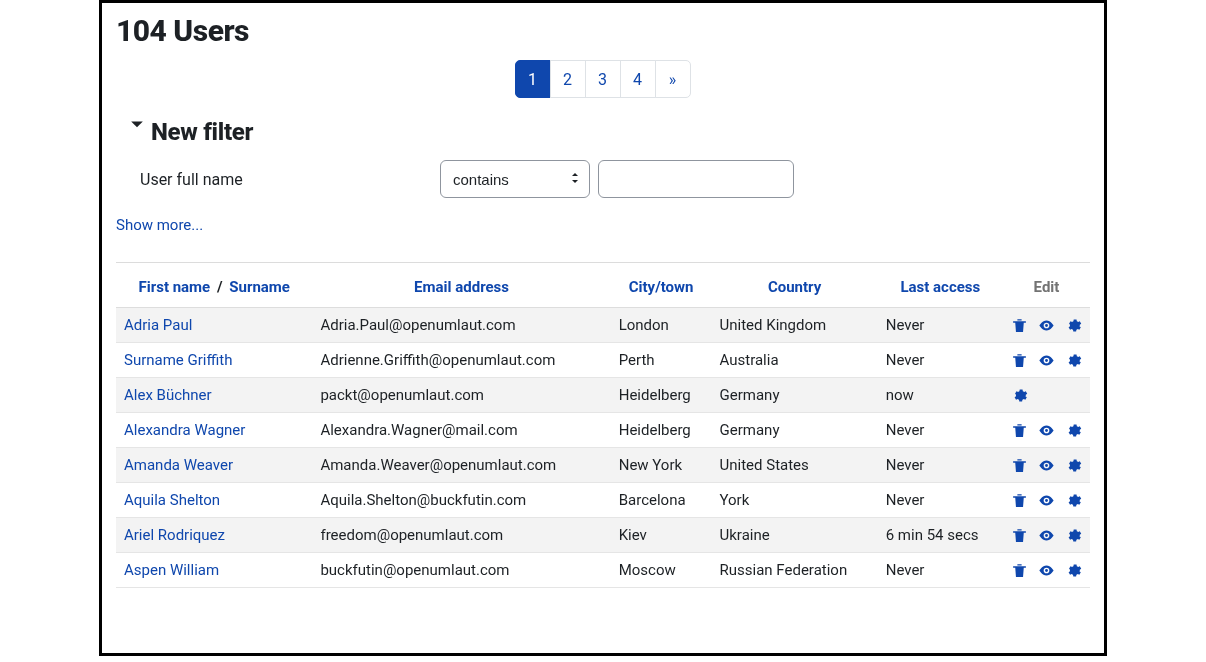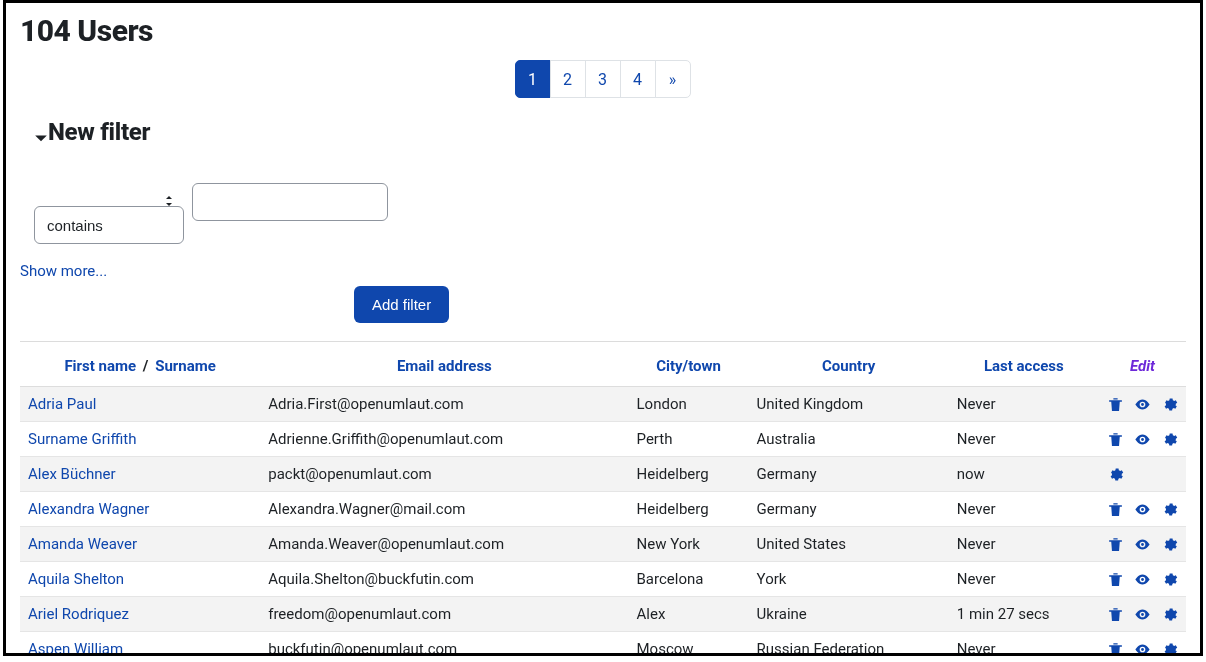--- a/index.html
+++ b/index.html
@@ -4,21 +4,21 @@
   <style>
     * { box-sizing: border-box; margin: 0; padding: 0; }
     body {
       font-family: -apple-system, BlinkMacSystemFont, "Segoe UI", Roboto, Helvetica, Arial, sans-serif;
       font-size: 15px;
       color: #1d2125;
       background: #fff;
     }
     .frame {
       border: 3px solid #000;
-      width: 1200px;
+      width: 1008px;
       height: 656px;
       margin: 0 auto;
       padding: 10px 14px 0 14px;
       overflow: hidden;
     }
     .page-title {
       font-size: 30px;
       font-weight: 800;
       margin-bottom: 12px;
       letter-spacing: -0.5px;
@@ -45,22 +45,22 @@
     .pagination .page:first-child { border-radius: 5px 0 0 5px; }
     .pagination .page:last-child  { border-radius: 0 5px 5px 0; }
     .pagination .page.active {
       background: #0f47ad;
       color: #fff;
       border-color: #0f47ad;
     }
     .filter-section { padding-left: 14px; }
     .filter-header {
       display: flex;
-      align-items: flex-end;
-      gap: 0;
+      align-items: flex-start;
+      gap: 7px;
       margin-bottom: 14px;
       cursor: pointer;
     }
     .filter-header .chev {
       width: 14px; height: 14px;
       display: inline-block;
     }
     .filter-header h2 {
       font-size: 24px;
       font-weight: 800;
@@ -84,21 +84,20 @@
       appearance: none;
       -webkit-appearance: none;
       border: 1px solid #8f959e;
       border-radius: 6px;
       height: 38px;
       padding: 0 34px 0 12px;
       font-size: 15px;
       background: #fff;
       color: #1d2125;
       width: 150px;
-      margin-top: 46px;
     }
     .select-caret {
       position: absolute;
       right: 10px;
       top: 50%;
       transform: translateY(-50%);
       pointer-events: none;
     }
     .text-input {
       border: 1px solid #8f959e;
@@ -107,21 +106,21 @@
       padding: 0 12px;
       font-size: 15px;
       width: 196px;
       margin-left: 8px;
     }
     .show-more {
       color: #0f47ad;
       font-size: 15px;
       cursor: pointer;
       display: inline-block;
-      margin-bottom: 6px;
+      margin-bottom: 28px;
       margin-left: -14px;
     }
     .add-filter-row { padding-left: 320px; margin-bottom: 18px; }
     .btn-primary {
       background: #0f47ad;
       color: #fff;
       border: none;
       border-radius: 6px;
       padding: 10px 18px;
       font-size: 15px;
@@ -134,21 +133,21 @@
       font-size: 15px;
     }
     table.users th {
       text-align: center;
       padding: 11px 8px;
       border-bottom: 1px solid #ddd;
       font-weight: 700;
       color: #0f47ad;
       white-space: nowrap;
     }
-    table.users th.edit-col { color: #6d28d9; font-style: italic; }
+    table.users th.edit-col { color: #737373; }
     table.users th .sep { color: #1d2125; font-weight: 700; padding: 0 3px; }
     table.users td {
       padding: 8px 8px;
       border-bottom: 1px solid #e5e5e5;
       white-space: nowrap;
     }
     table.users tbody tr:nth-child(odd) { background: #f3f3f3; }
     table.users tbody tr:nth-child(even) { background: #ffffff; }
     table.users td.name a { color: #0f47ad; text-decoration: none; text-align: right; }
     .actions { display: flex; gap: 10px; align-items: center;}
@@ -181,39 +180,37 @@
     <div class="filter-header">
       <span class="chev">
         <svg viewBox="0 0 12 12" fill="currentColor">
             <path d="M1 3 L6 8 L11 3 Z"></path>
           </svg>
       </span>
       <h2>New filter</h2>
     </div>
 
     <div class="filter-row">
+      <div class="filter-label">User full name</div>
       <div class="select-wrap">
         <select>
           <option>contains</option>
         </select>
         <span class="select-caret">
           <svg width="10" height="12" viewBox="0 0 10 12" fill="#1d2125">
               <path d="M2 4 L5 1 L8 4 Z"></path>
               <path d="M2 8 L5 11 L8 8 Z"></path>
             </svg>
         </span>
       </div>
       <input class="text-input" type="text" value="" style="">
     </div>
 
     <a class="show-more">Show more...</a>
 
-    <div class="add-filter-row">
-      <button class="btn-primary">Add filter</button>
-    </div>
   </div>
 
   <div class="divider"></div>
 
   <table class="users">
     <colgroup>
       <col class="c-name">
         <col class="c-email">
         <col class="c-city">
         <col class="c-country">
@@ -228,21 +225,21 @@
         <th>Email address</th>
         <th>City/town</th>
         <th>Country</th>
         <th>Last access</th>
         <th class="edit-col">Edit</th>
       </tr>
     </thead>
     <tbody>
         <tr>
           <td class="name"><a>Adria Paul</a></td>
-          <td>Adria.First@openumlaut.com</td>
+          <td>Adria.Paul@openumlaut.com</td>
           <td>London</td>
           <td>United Kingdom</td>
           <td>Never</td>
           <td>
             <div class="actions">
               <span class="action-icon">
                 <svg viewBox="0 0 24 24">
                   <use href="#ic-trash"></use>
                 </svg>
               </span>
@@ -375,23 +372,23 @@
                 <svg viewBox="0 0 24 24">
                   <use href="#ic-gear"></use>
                 </svg>
               </span>
             </div>
           </td>
         </tr>
         <tr>
           <td class="name"><a>Ariel Rodriquez</a></td>
           <td>freedom@openumlaut.com</td>
-          <td>Alex</td>
+          <td>Kiev</td>
           <td>Ukraine</td>
-          <td>1 min 27 secs</td>
+          <td>6 min 54 secs</td>
           <td>
             <div class="actions">
               <span class="action-icon">
                 <svg viewBox="0 0 24 24">
                   <use href="#ic-trash"></use>
                 </svg>
               </span>
               <span class="action-icon">
                 <svg viewBox="0 0 24 24">
                   <use href="#ic-eye"></use>

